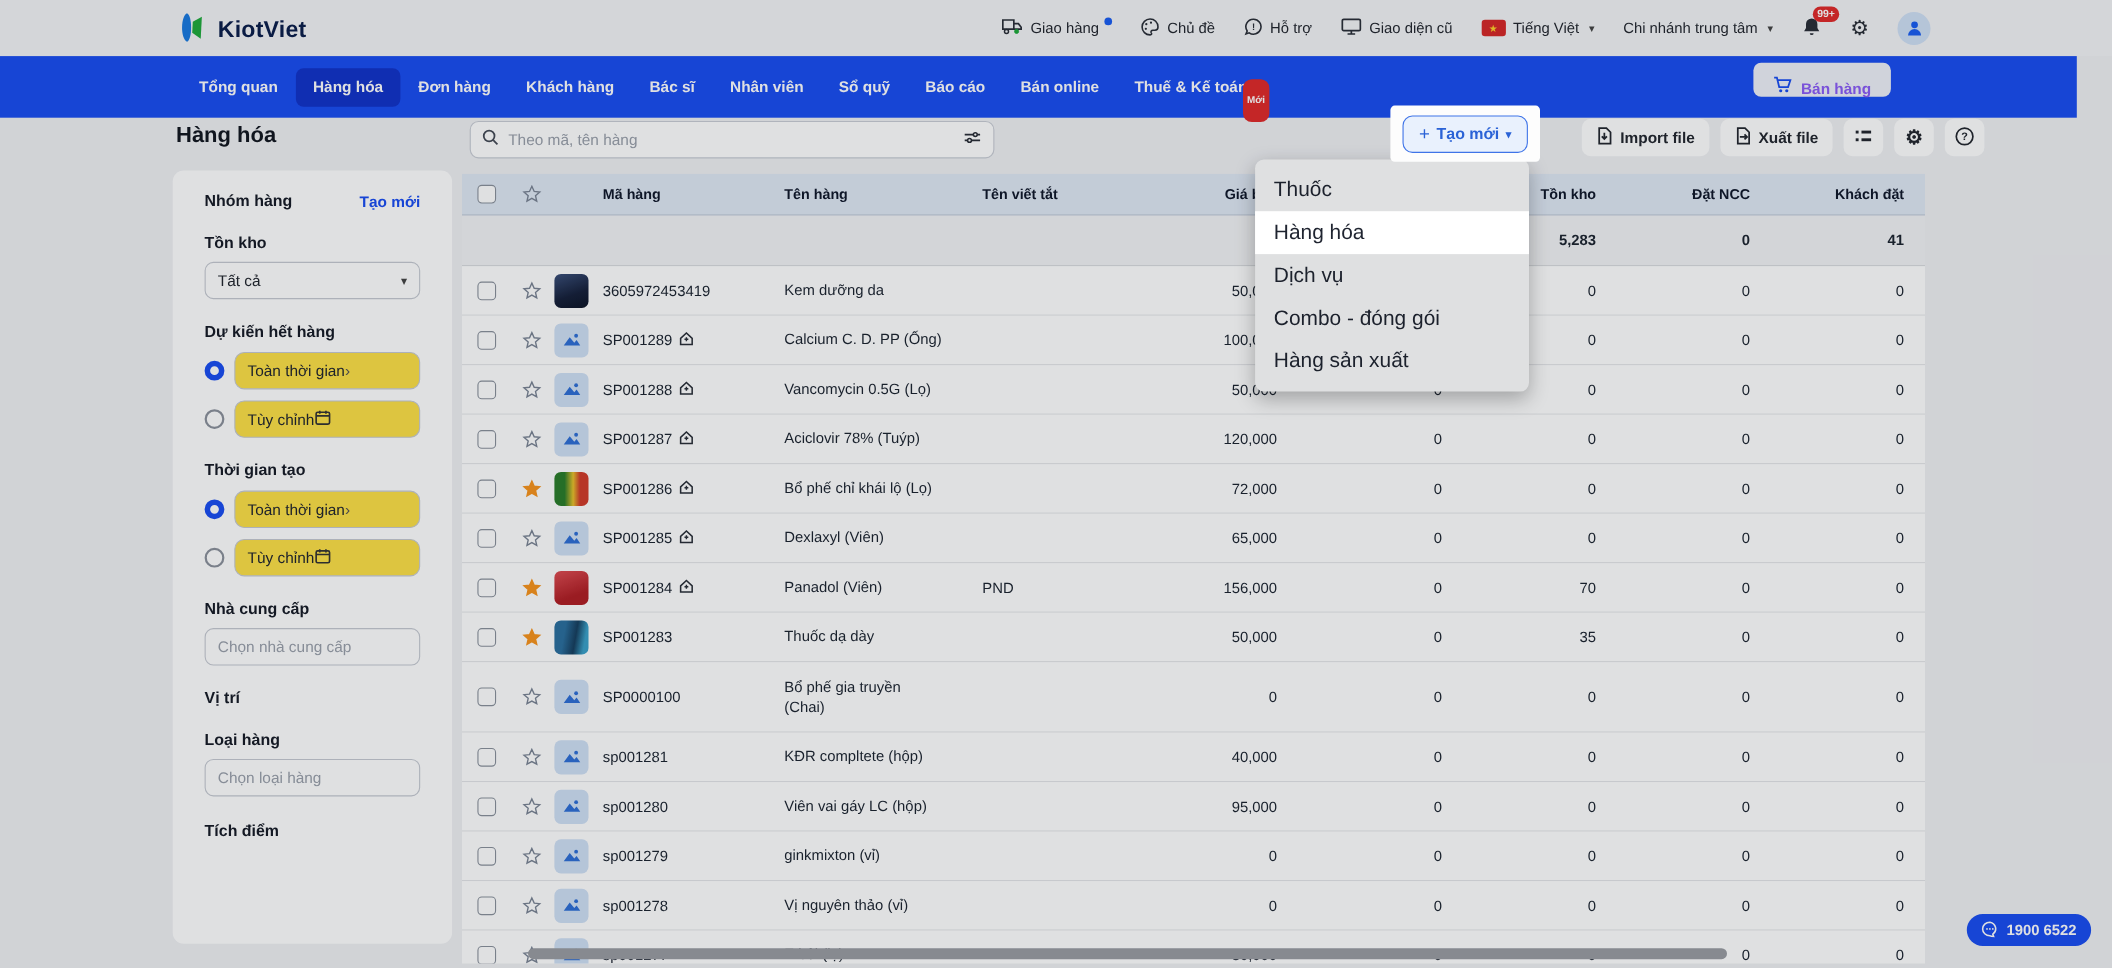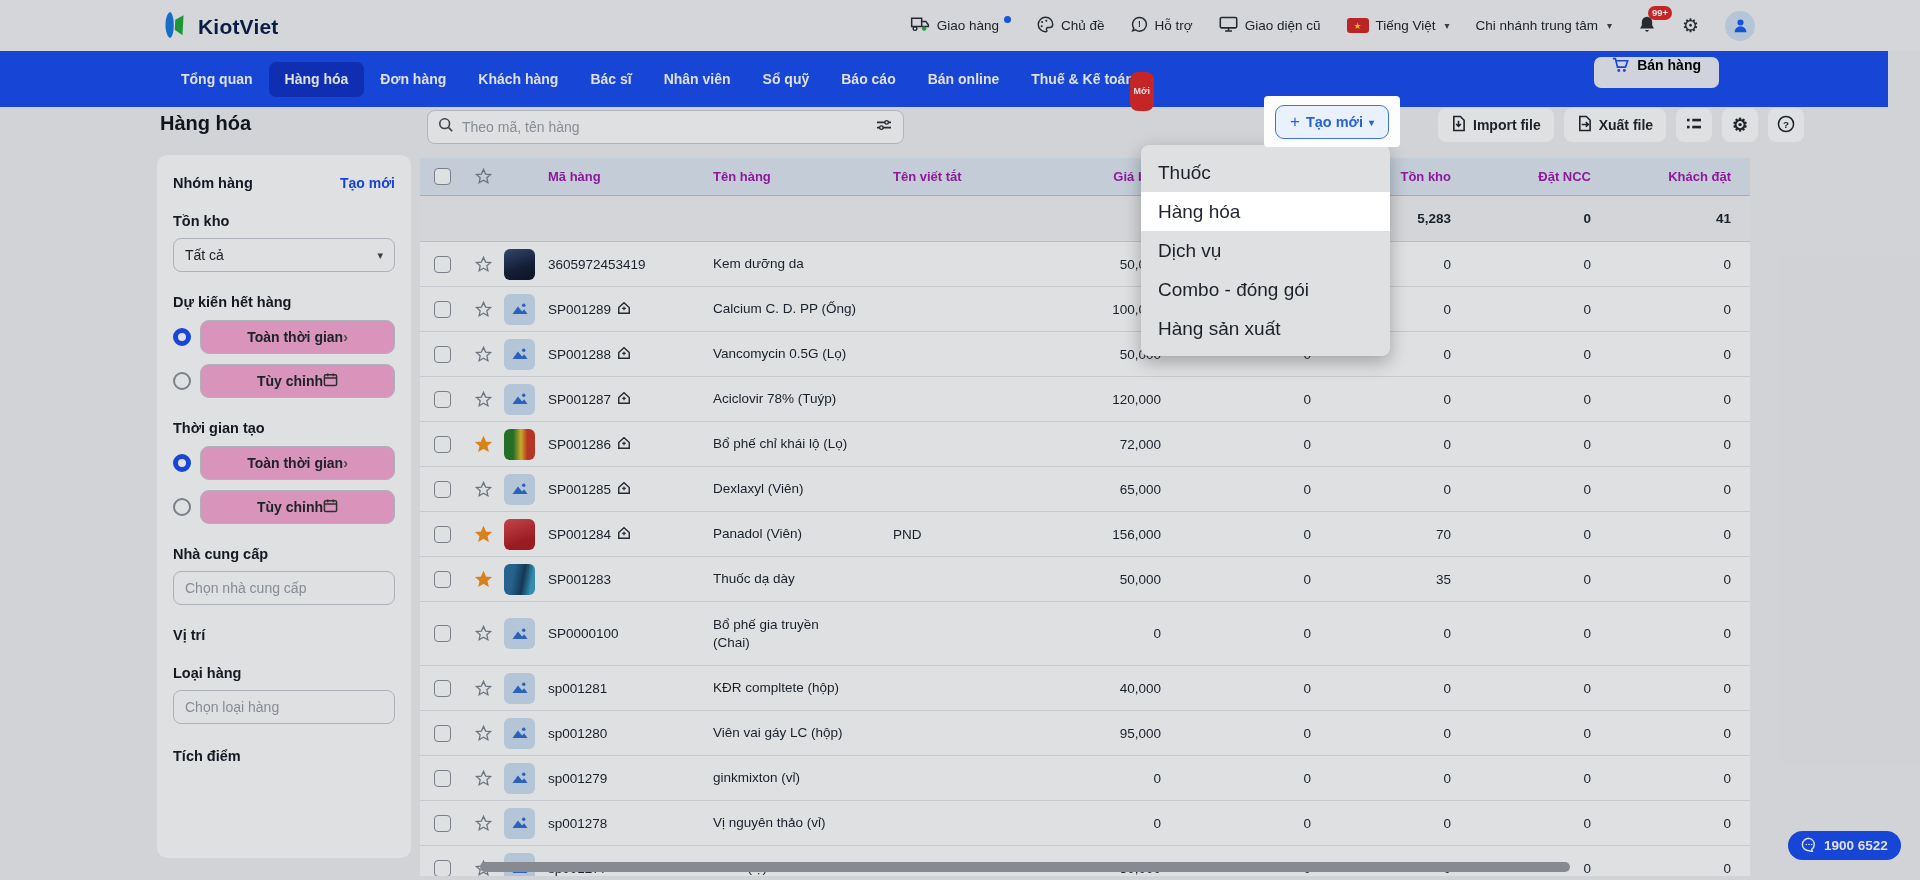--- a/index.html
+++ b/index.html
@@ -19,60 +19,60 @@
   .bell-wrap { position:relative; }
   .badge-99 { position:absolute; top:-9px; left:10px; background:#e02a2a; color:#fff; font-size:9.5px; font-weight:bold; border-radius:8px; padding:1.5px 4px; }
   .avatar { width:30px; height:30px; border-radius:50%; background:#cfe0f5; display:flex; align-items:center; justify-content:center; }
 
   
   .nav-bar { position:absolute; left:0; top:51px; width:1888px; height:56px; background:#1a4df2; display:flex; align-items:center; }
   .nav-tabs { display:flex; align-items:center; margin-left:165px; height:100%; }
   .nav-tab { position:relative; color:#fff; font-size:14px; font-weight:bold; padding:0 16px; height:35px; line-height:35px; border-radius:7px; cursor:pointer; white-space:nowrap; }
   .nav-tab.active { background:#1233c9; }
   .nav-badge { position:absolute; top:-6px; right:-4px; background:#e02a2a; color:#fff; font-size:9px; font-weight:bold; padding:2px 4px; border-radius:8px;margin-top:16px; }
-  .sell-btn { position:absolute; right:169px; top:6px; height:31px; background:#eef1f8; border-radius:7px; display:flex; align-items:flex-start; gap:8px; padding:0 18px; color:#000000; font-size:14px; font-weight:bold; cursor:pointer; }
+  .sell-btn { position:absolute; right:169px; top:6px; height:31px; background:#eef1f8; border-radius:7px; display:flex; align-items:flex-end; gap:8px; padding:0 18px; color:#8b5cf6; font-size:14px; font-weight:bold; cursor:pointer; }
 
   
   .page-title { position:absolute; left:160px; top:112px; font-size:20px; font-weight:bold; color:#12161f; }
   .search-box { position:absolute; left:427px; top:110px; width:477px; height:34px; background:#fff; border:1px solid #c9cdd5; border-radius:8px; display:flex; align-items:center; padding:0 10px; gap:8px; }
   .search-box input { flex:1; border:none; outline:none; font-size:14px; color:#333; background:transparent; font-family:"Liberation Sans",sans-serif; }
   .search-box input::placeholder { color:#9aa0ab; }
   .toolbar-right { position:absolute; left:1438px; top:108px; display:flex; gap:10px; }
   .tb-btn { height:34px; background:#fff; border-radius:8px; display:flex; align-items:center; gap:7px; padding:0 13px; font-size:14px; font-weight:bold; color:#23272f; cursor:pointer; }
   .tb-sq { width:36px; justify-content:center; padding:0; }
 
   
   .spot-create { position:absolute; left:1264px; top:96px; width:136px; height:51px; background:#fdfdfd; border-radius:4px; z-index:60; }
   .create-btn { position:absolute; left:11px; top:9px; width:114px; height:34px; background:#e9f1fd; border:1.5px solid #3f74e8; border-radius:9px; display:flex; align-items:center; justify-content:center; gap:6px; color:#2a62d6; font-size:14.5px; font-weight:bold; cursor:pointer; }
 
   
   .create-menu { position:absolute; left:1141px; top:145px; width:249px; background:#fff; border-radius:8px; box-shadow:0 6px 18px rgba(0,0,0,.28); padding:8px 0; }
   .menu-item { height:39px; line-height:39px; padding:0 17px; font-size:19px; color:#1f2430; cursor:pointer; white-space:nowrap; }
   .menu-item.spotlit { position:relative; z-index:60; background:#fff; }
 
   
-  .sidebar { position:absolute; left:157px; top:155px; width:254px; height:703px; background:#fff; border-radius:10px; padding:20px 16px; overflow:hidden; }
+  .sidebar { position:absolute; left:157px; top:155px; width:254px; height:703px; background:#fff; border-radius:10px; padding:20px 29px; overflow:hidden; }
   .sb-label { font-size:14.5px; font-weight:bold; color:#161b26; margin-bottom:9px; }
   .sb-head-row { display:flex; justify-content:space-between; align-items:center; margin-bottom:9px; }
   .sb-head-row .sb-label { margin:0; }
   .sb-link { font-size:14px; font-weight:bold; color:#1a4df2; cursor:pointer; }
   .sb-input { width:100%; height:34px; border:1px solid #c6cad2; border-radius:8px; padding:0 11px; font-size:14px; color:#333; background:#fff; outline:none; font-family:"Liberation Sans",sans-serif; }
   .sb-input::placeholder { color:#9aa0ab; }
   .sb-select { width:100%; height:34px; border:1px solid #c6cad2; border-radius:8px; padding:0 11px; font-size:14px; color:#22262e; display:flex; align-items:center; justify-content:space-between; cursor:pointer; background:#fff; }
   .sb-sec { margin-top:22px; }
   .radio-row { display:flex; align-items:center; gap:9px; margin-top:10px; }
   .radio { width:18px; height:18px; border-radius:50%; border:2px solid #8b919c; flex:0 0 auto; background:#fff; }
   .radio.on { border:5.5px solid #1a4df2; }
-  .radio-btn { flex:1; height:34px; border:1px solid #c6cad2; border-radius:9px; padding:0 11px; font-size:14px; color:#22262e; display:flex; align-items:center; justify-content:center; cursor:pointer; background:#f9a8d4;font-weight:bold; }
+  .radio-btn { flex:1; height:34px; border:1px solid #c6cad2; border-radius:9px; padding:0 11px; font-size:14px; color:#22262e; display:flex; align-items:center; justify-content:flex-start; cursor:pointer; background:#fde047; }
   .sb-cut { margin-top:24px; }
 
   
   .main-table { position:absolute; left:420px; top:158px; width:1330px; height:718px; overflow:hidden; }
   .tgrid { display:grid; grid-template-columns:40px 34px 48px 165px 180px 120px 150px 150px 140px 140px 140px; align-items:center; padding-left:6px; }
-  .thead { height:38px; background:#dfe8f4; border-bottom:1px solid #bac4d2; font-size:13px; font-weight:bold; color:#a21caf; }
+  .thead { height:38px; background:#dfe8f4; border-bottom:1px solid #bac4d2; font-size:13px; font-weight:bold; color:#0f172a; }
   .tsummary { height:46px; background:#f2f3f5; border-bottom:1px solid #d8dadd; font-size:13.5px; font-weight:bold; }
   .trow { height:45px; background:#fff; border-bottom:1px solid #e4e5e8; font-size:13.5px; }
   .trow.tall { height:64px; }
   .cell-num { text-align:right; padding-right:2px; }
   .checkbox { width:17px; height:17px; border:1.5px solid #8a919c; border-radius:4px; margin-left:8px; background:#fff; cursor:pointer; }
   .star-cell { display:flex; justify-content:center; cursor:pointer; }
   .thumb { width:31px; height:31px; border-radius:6px; margin-left:4px; display:flex; align-items:center; justify-content:center; }
   .thumb-placeholder { background:#cfe0f5; }
   .thumb-photo-dark { background:linear-gradient(160deg,#3a4f7a 0%,#16203a 60%,#0d1426 100%); }
   .thumb-photo-green { background:linear-gradient(90deg,#2a7d2a 30%,#e8c12a 55%,#d23b2a 75%); }

